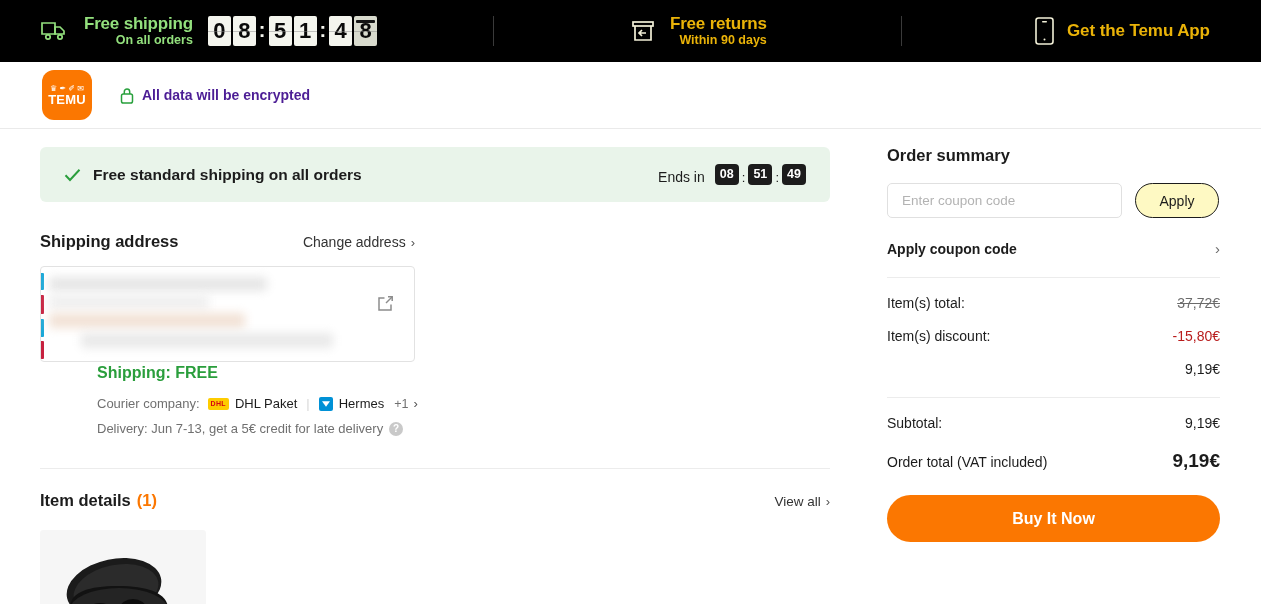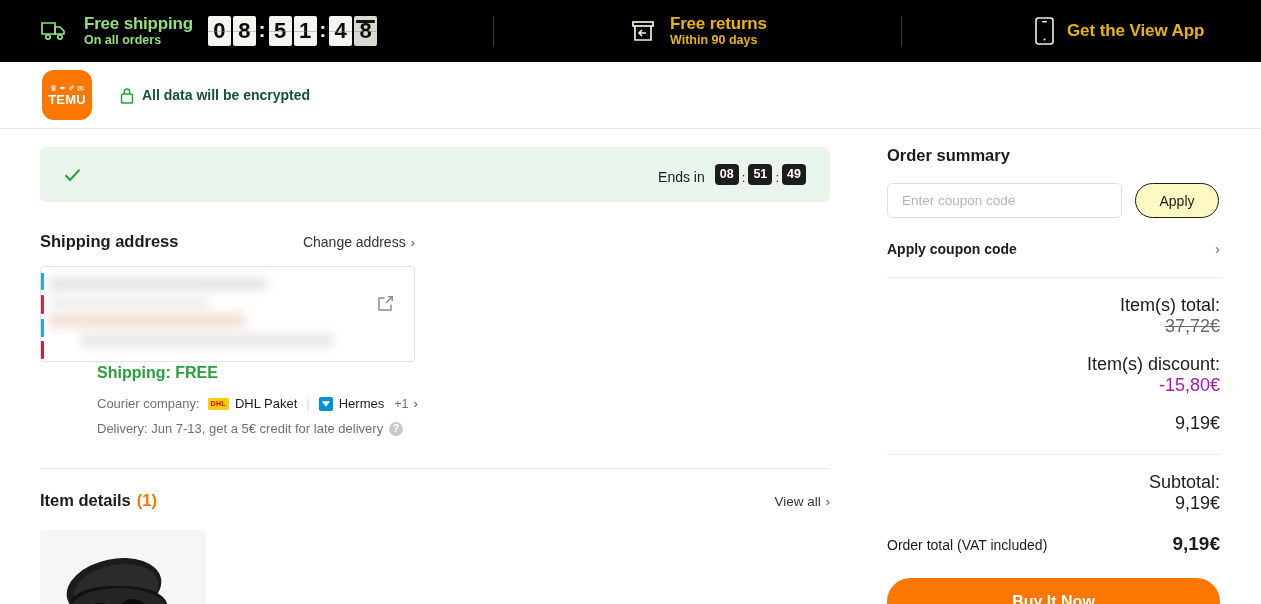--- a/index.html
+++ b/index.html
@@ -11,21 +11,21 @@
   }
 
   
   .promo-bar {
     position: relative;
     height: 62px;
     background: #000000;
     display: flex;
     align-items: center;
   }
-  .promo-cell { display: flex; align-items: center; }
+  .promo-cell { display: flex; align-items: center; text-align: right; }
   .promo-shipping { margin-left: 40px; }
   .truck-icon { width: 30px; height: 24px; margin-right: 14px; flex: 0 0 auto; }
   .promo-text-green { color: #93e07d; }
   .promo-title {
     font-size: 17px; font-weight: bold; line-height: 19px; letter-spacing: -0.2px;
   }
   .promo-sub { font-size: 12.5px; font-weight: bold; line-height: 15px; }
   .promo-text-cream { color: #eab308; }
 
   .flip-timer { display: flex; align-items: center; margin-left: 14px; }
@@ -85,21 +85,21 @@
     font-size: 8px; color: #ffffff; line-height: 9px;
     letter-spacing: 0px;
   }
   .temu-logo-word {
     font-size: 13px; font-weight: bold; color: #ffffff;
     line-height: 14px; letter-spacing: 0.2px;
   }
   .encrypted-note {
     display: flex; align-items: flex-start;
     margin-left: 28px;
-    color: #14532d;
+    color: #4c1d95;
     font-size: 14px; font-weight: bold;
   }
   .lock-icon { width: 14px; height: 17px; margin-right: 8px; flex: 0 0 auto; }
 
   
   .page {
     display: flex;
     padding: 0 40px;
   }
   .col-left { width: 790px; flex: 0 0 auto; }
@@ -265,27 +265,27 @@
   .apply-code-row {
     display: flex; align-items: center;
     margin-top: 22px;
     font-size: 14px; font-weight: bold; color: #1c1c1c;
     cursor: pointer;
   }
   .apply-code-row .chev { margin-left: auto; font-size: 15px; color: #6b6b6b; font-weight: normal; }
   .hr-right { height: 1px; background: #ececec; margin-top: 20px; }
 
   .sum-row {
-    display: flex; align-items: flex-end;
+    display: flex; align-items: flex-start;
     margin-top: 17px;
-    font-size: 18px; color: #1c1c1c; flex-direction: column;
+    font-size: 14px; color: #1c1c1c;
   }
   .sum-val { margin-left: auto; }
   .strike { text-decoration: line-through; color: #6b6b6b; }
-  .orange { color: #a21caf; }
+  .orange { color: #b91c1c; }
   .green { color: #2a9e3c; font-weight: bold; }
   .sum-total-row {
     display: flex; align-items: baseline;
     margin-top: 19px;
   }
   .sum-total-label { font-size: 14px; color: #1c1c1c; }
   .sum-total-val { margin-left: auto; font-size: 19px; font-weight: bold; color: #1c1c1c; }
 
   .buy-btn {
     margin-top: 23px;
@@ -341,21 +341,21 @@
   </div>
 
   <div class="promo-divider" style="left:901px;"></div>
 
   <div class="promo-app">
     <svg class="phone-icon" viewBox="0 0 19 28">
       <rect x="1" y="1" width="17" height="26" rx="2.5" fill="none" stroke="#f2f0d8" stroke-width="1.6"></rect>
       <circle cx="9.5" cy="22.5" r="1" fill="#f2f0d8"></circle>
       <rect x="7" y="4" width="5" height="1.4" rx="0.7" fill="#f2f0d8"></rect>
     </svg>
-    <span class="app-label promo-text-cream">Get the View App</span>
+    <span class="app-label promo-text-cream">Get the Temu App</span>
   </div>
 </div>
 
 <div class="sub-header">
   <div class="temu-logo">
     <div class="temu-logo-glyphs">♛ ✒ ✐ ✉</div>
     <div class="temu-logo-word">TEMU</div>
   </div>
   <div class="encrypted-note">
     <svg class="lock-icon" viewBox="0 0 14 17">
@@ -367,20 +367,21 @@
 </div>
 
 <div class="page">
 
   <div class="col-left">
 
     <div class="ship-banner">
       <svg class="check-icon" viewBox="0 0 17 14">
         <path d="M1.5 7.3 6 12 15.5 1.8" fill="none" stroke="#2a9e3c" stroke-width="2"></path>
       </svg>
+      <span class="ship-banner-text">Free standard shipping on all orders</span>
       <div class="ends-in-wrap">
         <span class="ends-in-label">Ends in</span>
         <span class="cd-box">08</span>
         <span class="cd-colon">:</span>
         <span class="cd-box">51</span>
         <span class="cd-colon">:</span>
         <span class="cd-box">49</span>
       </div>
     </div>
 

